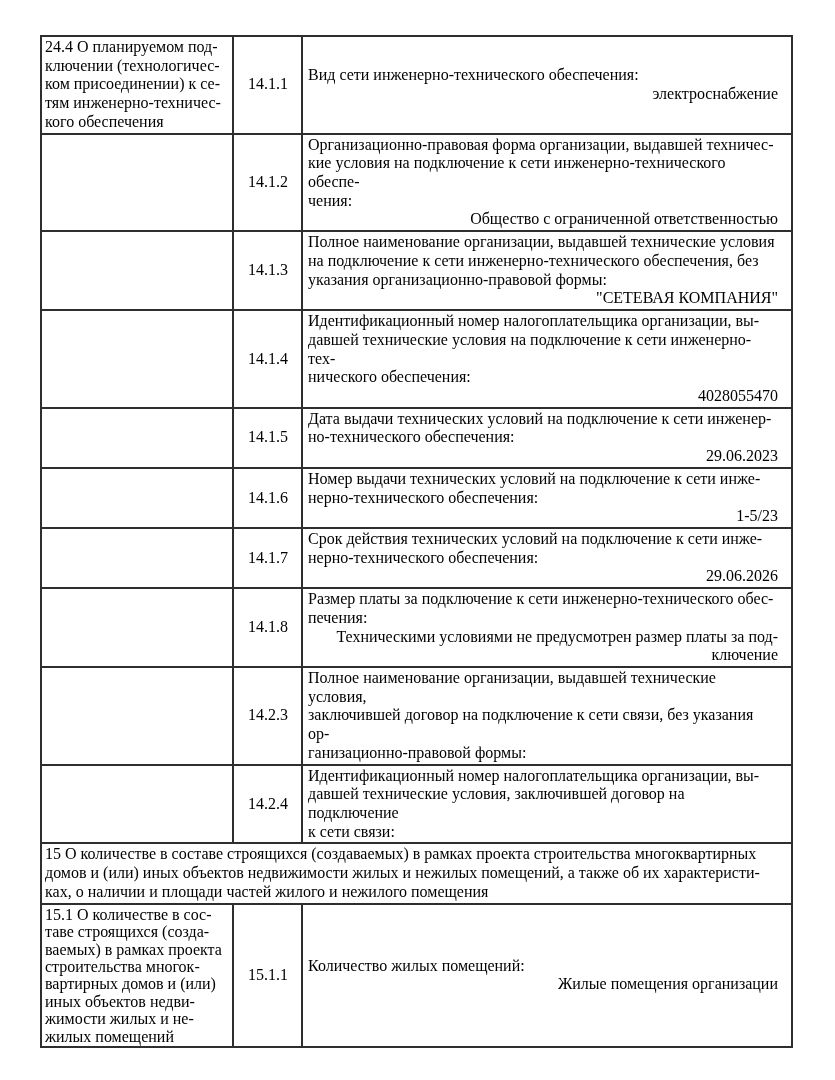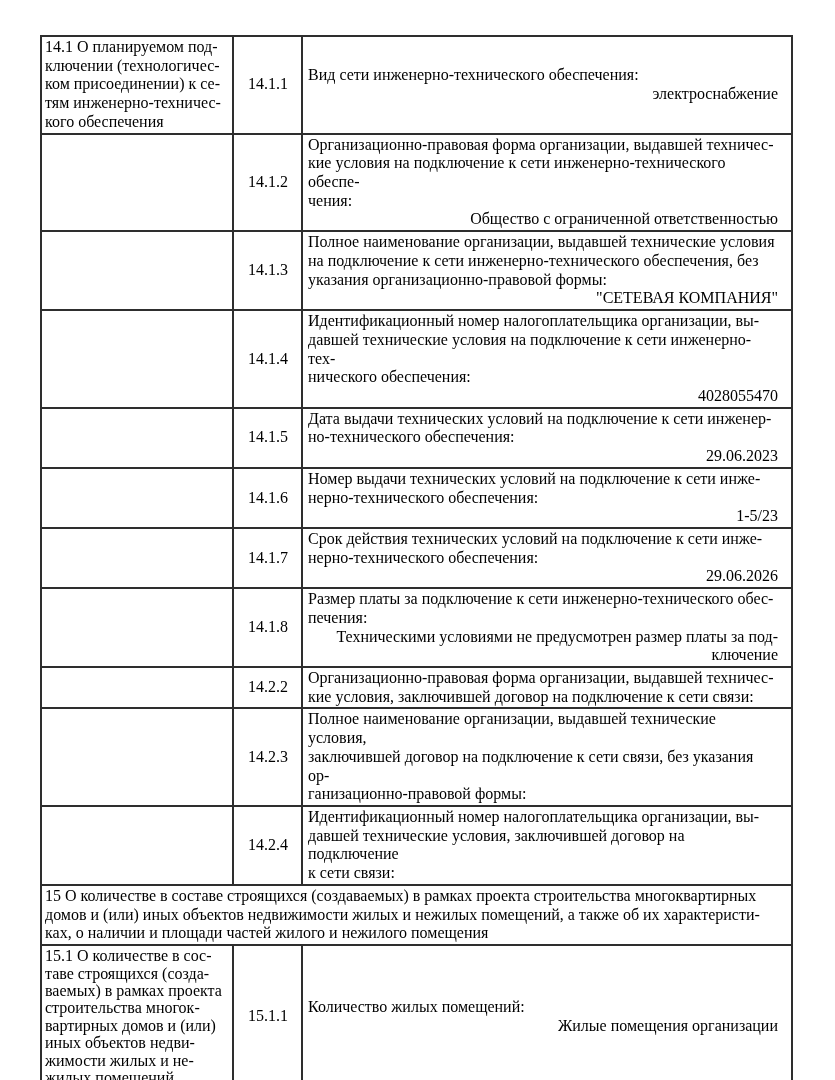--- a/index.html
+++ b/index.html
@@ -67,21 +67,21 @@
   <table class="decl">
     <colgroup>
         <col class="c1">
         <col class="c2">
         <col class="c3">
       </colgroup>
     <tbody>
 
       <tr>
         <td class="left">
-            <div class="pre">14.1 О планируемом под-
+            <div class="pre">24.4 О планируемом под-
 ключении (технологичес-
 ком присоединении) к се-
 тям инженерно-техничес-
 кого обеспечения</div>
           </td>
         <td class="num"><span>14.1.1</span></td>
         <td class="content">
           <div class="pre label">Вид сети инженерно-технического обеспечения:</div>
           <div class="pre value">электроснабжение</div>
         </td>
@@ -169,31 +169,20 @@
         <td class="num"><span>14.1.8</span></td>
         <td class="content">
           <div class="pre label">Размер платы за подключение к сети инженерно-технического обес-
 печения:</div>
           <div class="pre value">Техническими условиями не предусмотрен размер платы за под-
 ключение</div>
         </td>
       </tr>
 
 
-      <tr>
-        <td class="left">
-            <div class="pre"></div>
-          </td>
-        <td class="num"><span>14.2.2</span></td>
-        <td class="content">
-          <div class="pre label">Организационно-правовая форма организации, выдавшей техничес-
-кие условия, заключившей договор на подключение к сети связи:</div>
-          <div class="pre value"></div>
-        </td>
-      </tr>
 
       <tr>
         <td class="left">
             <div class="pre"></div>
           </td>
         <td class="num"><span>14.2.3</span></td>
         <td class="content">
           <div class="pre label">Полное наименование организации, выдавшей технические условия,
 заключившей договор на подключение к сети связи, без указания ор-
 ганизационно-правовой формы:</div>

